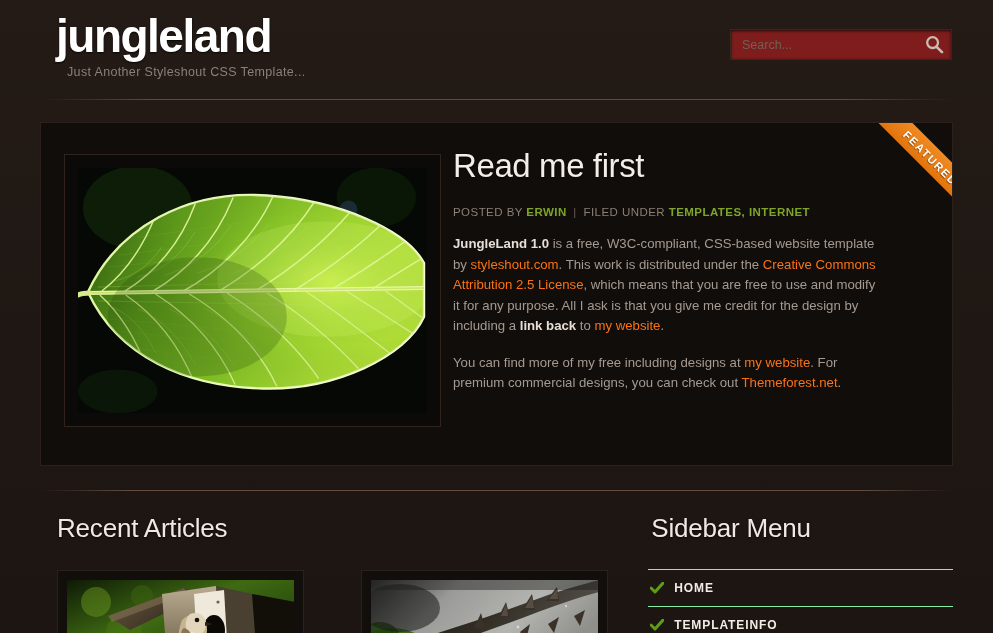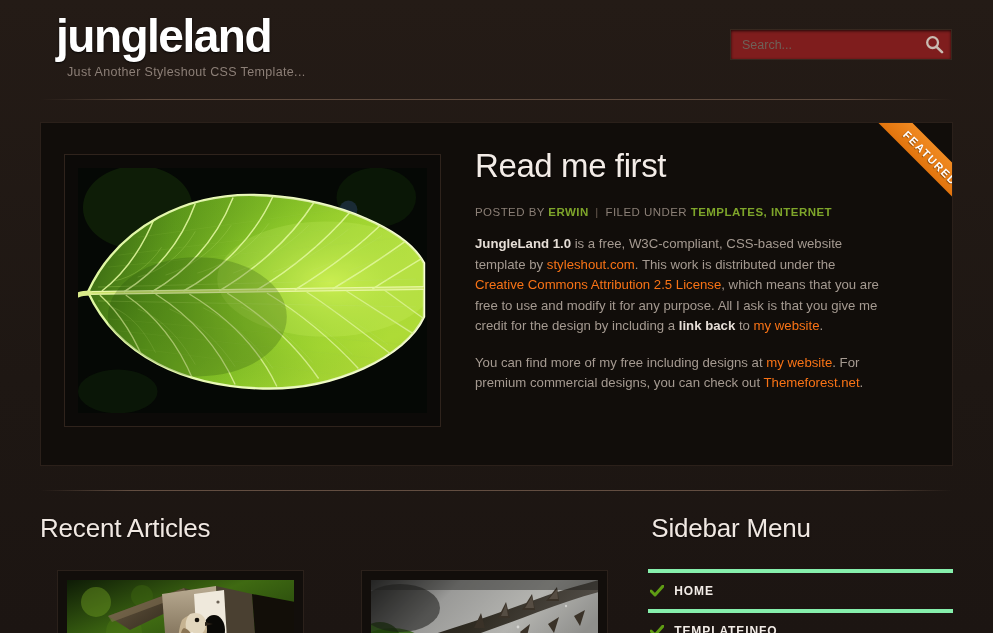--- a/index.html
+++ b/index.html
@@ -113,21 +113,21 @@
   }
   #feat-thumb {
     width: 100%; height: 100%;
     position: relative;
     overflow: hidden;
     background: #000;
   }
 
   #feat-body {
     position: absolute;
-    left: 434px; top: 25px; right: 70px;
+    left: 412px; top: 25px; right: 70px;
   }
   #feat-title {
     font-size: 33px;
     color: #f3ece7;
     font-weight: 400;
     letter-spacing: -.4px;
     line-height: 1.1;
     text-shadow: 0 1px 2px rgba(0,0,0,.7);
   }
   #feat-meta {
@@ -164,20 +164,21 @@
     display: flex;
   }
   #main-col { width: 600px; }
   #side-col { width: 313px; margin-left: 24px; }
 
   .sec-title {
     font-size: 26px;
     font-weight: 400;
     color: #f0e8e2;
     letter-spacing: -.2px;
+    margin-left: 17px;
     text-shadow: 0 1px 2px rgba(0,0,0,.7);
   }
   #side-col .sec-title { margin-left: 3px; }
 
   #articles-row {
     display: flex;
     margin-top: 26px;
     margin-left: 17px;
   }
   .article-box {
@@ -190,21 +191,21 @@
   .article-thumb {
     width: 100%; height: 92px;
     overflow: hidden;
     background: #000;
     position: relative;
   }
 
   
   #side-list { margin-top: 25px; list-style: none; }
   #side-list li {
-    border-top: 4px solid #86efac;
+    border-top: 1px solid #86efac;
     padding: 11px 2px 11px 2px;
     display: flex;
     align-items: center;
   }
   .check { margin-right: 10px; display: block; flex: none; }
   .side-label {
     color: #f2ece7;
     font-size: 12px;
     font-weight: 700;
     letter-spacing: .9px;

